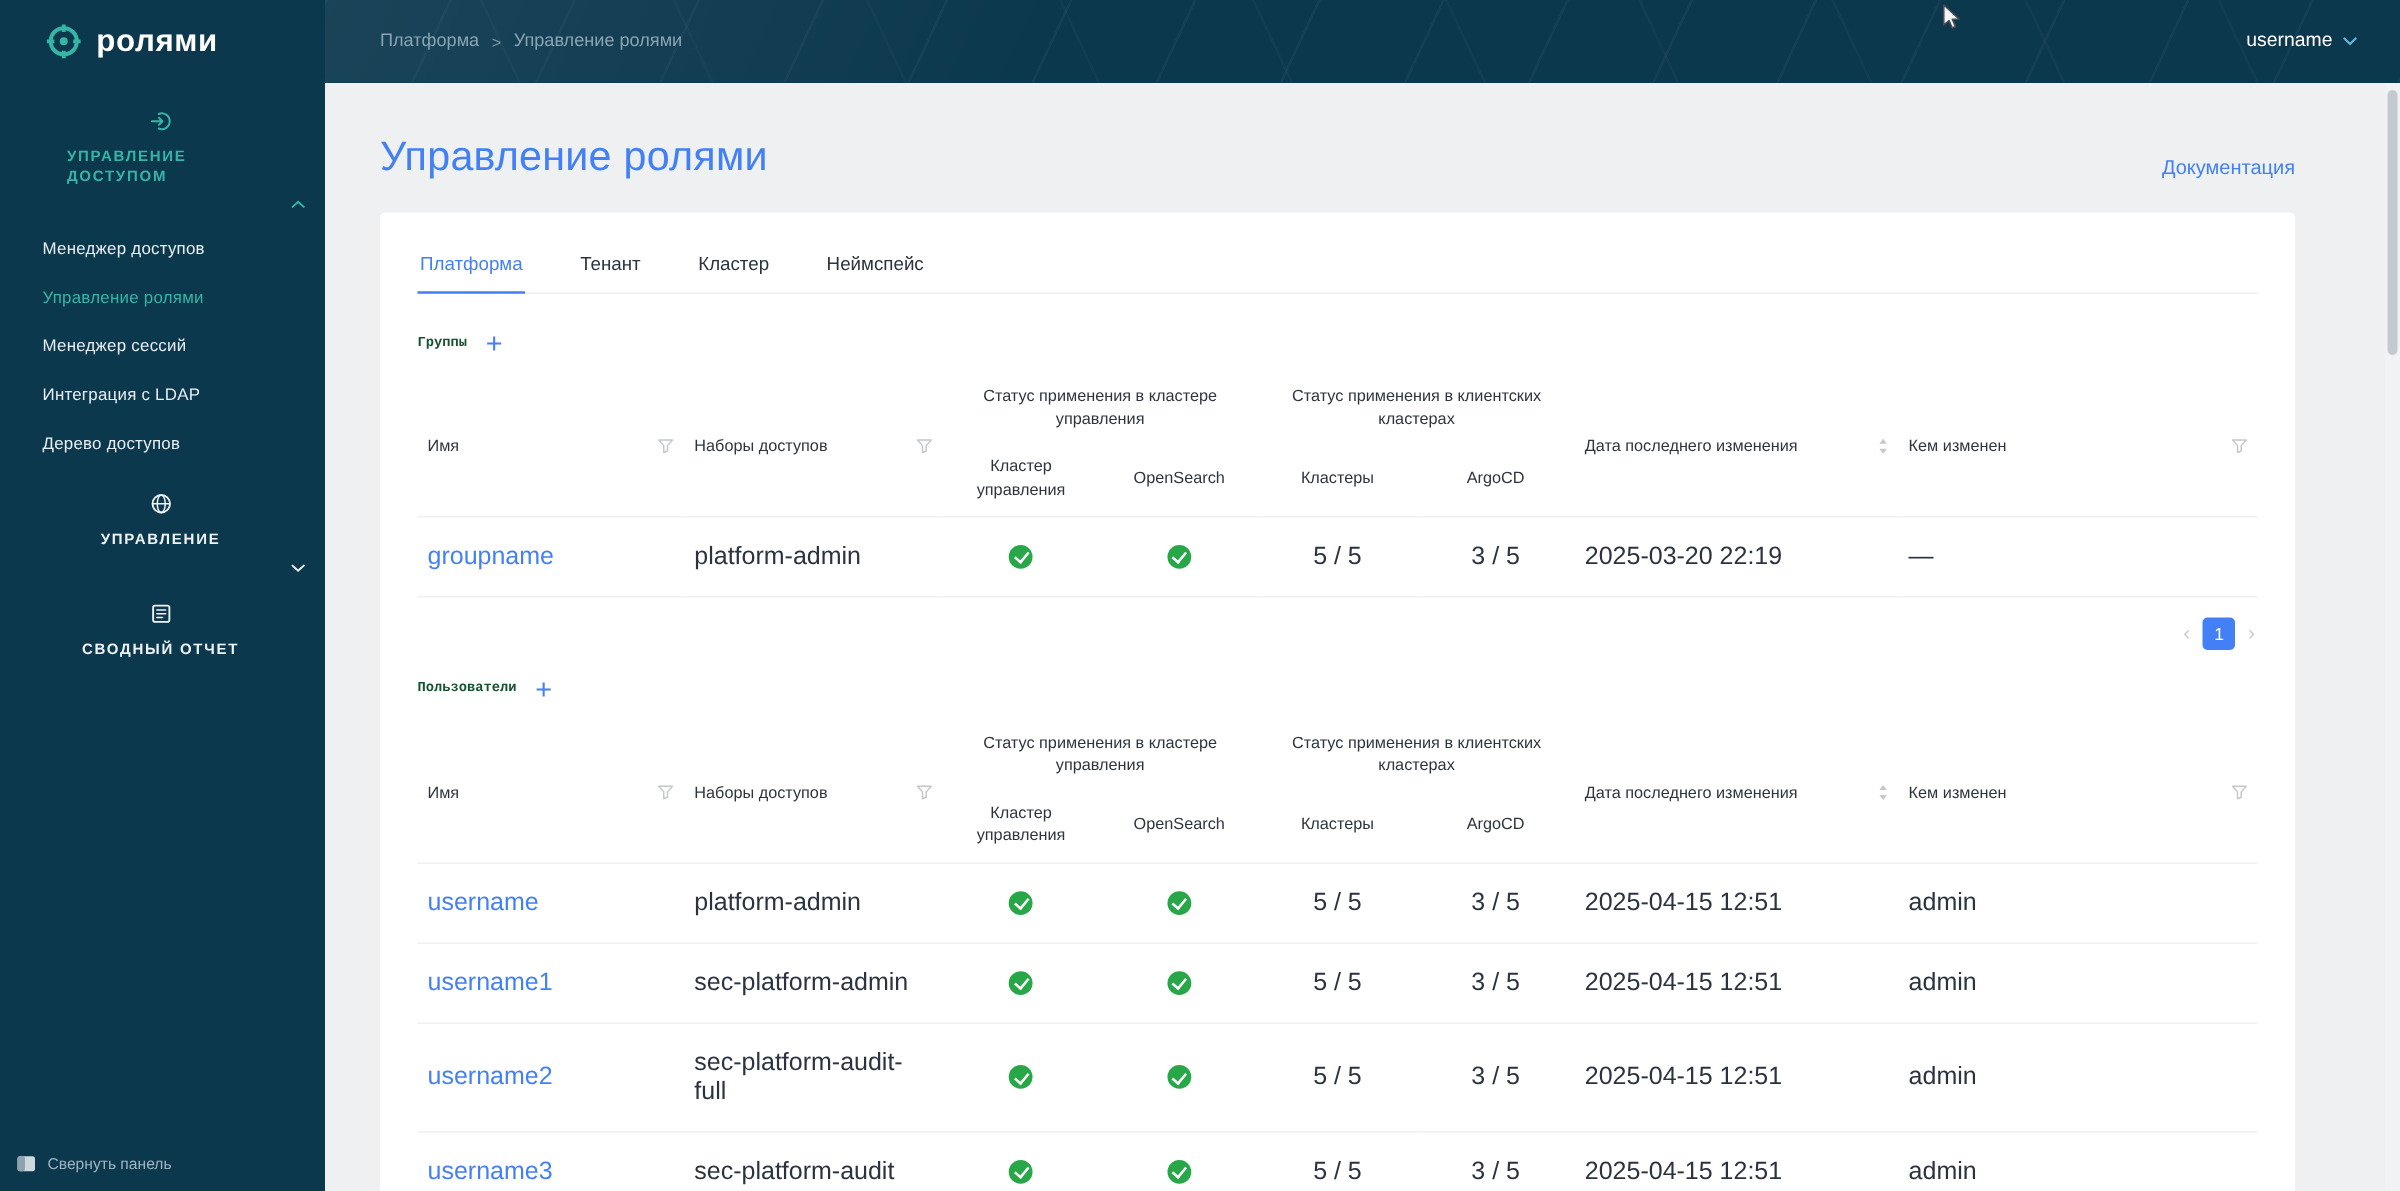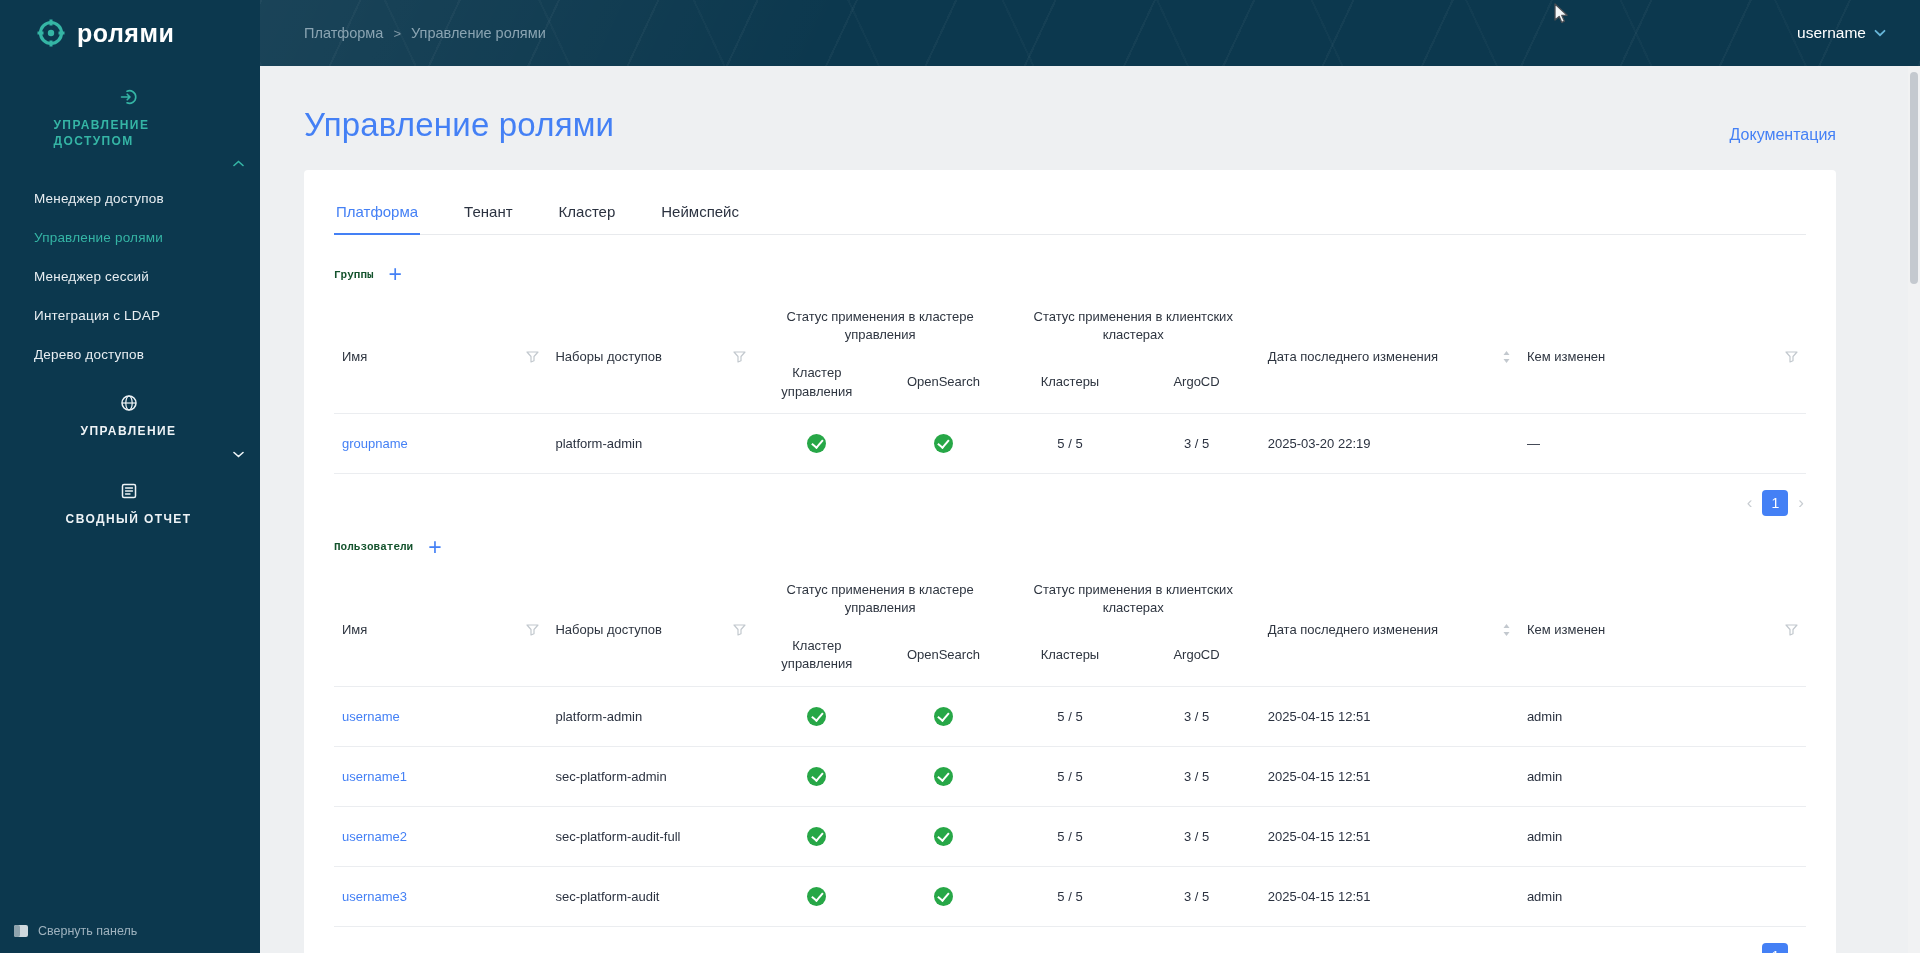--- a/index.html
+++ b/index.html
@@ -74,21 +74,21 @@
     background: none; border: none; color: #4480f5; font-size: 23px; line-height: 1;
     cursor: pointer; padding: 0; font-family: inherit;
   }
   
   table { width: 100%; border-collapse: collapse; margin-top: 16px; table-layout: fixed; }
   thead th { font-weight: 400; font-size: 13px; color: #2e3540; padding: 6px 8px; line-height: 1.4; }
   th.h-left { text-align: left; vertical-align: middle; }
   th.h-group { text-align: center; vertical-align: middle; padding-bottom: 14px; }
   th.h-sub { text-align: center; vertical-align: middle; padding-bottom: 12px; }
   .th-flex { display: flex; align-items: center; justify-content: space-between; gap: 6px; }
-  tbody td { padding: 20px 8px; font-size: 13px; color: #2b3240; border-top: 1px solid #ebedf0; }
+  tbody td { padding: 20px 8px; font-size: 20px; color: #2b3240; border-top: 1px solid #ebedf0; }
   tbody tr:last-child td { border-bottom: 1px solid #ebedf0; }
   td.center { text-align: center; }
   td a { color: #4480f5; text-decoration: none; cursor: pointer; }
   .check {
     display: inline-block; width: 19px; height: 19px; border-radius: 50%;
     background: #27a747; position: relative; vertical-align: middle;
   }
   .check::after {
     content: ""; position: absolute; left: 6.5px; top: 3.5px;
     width: 4.5px; height: 9px; border: solid #fff; border-width: 0 2px 2px 0;

